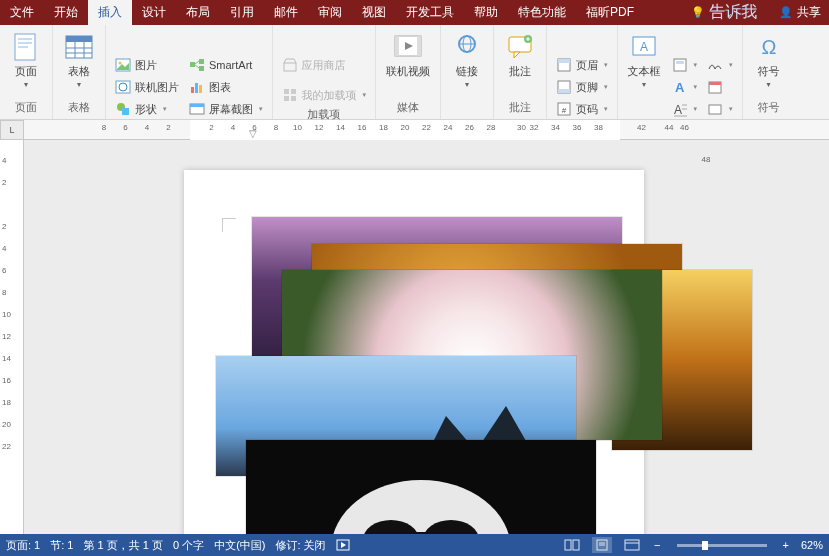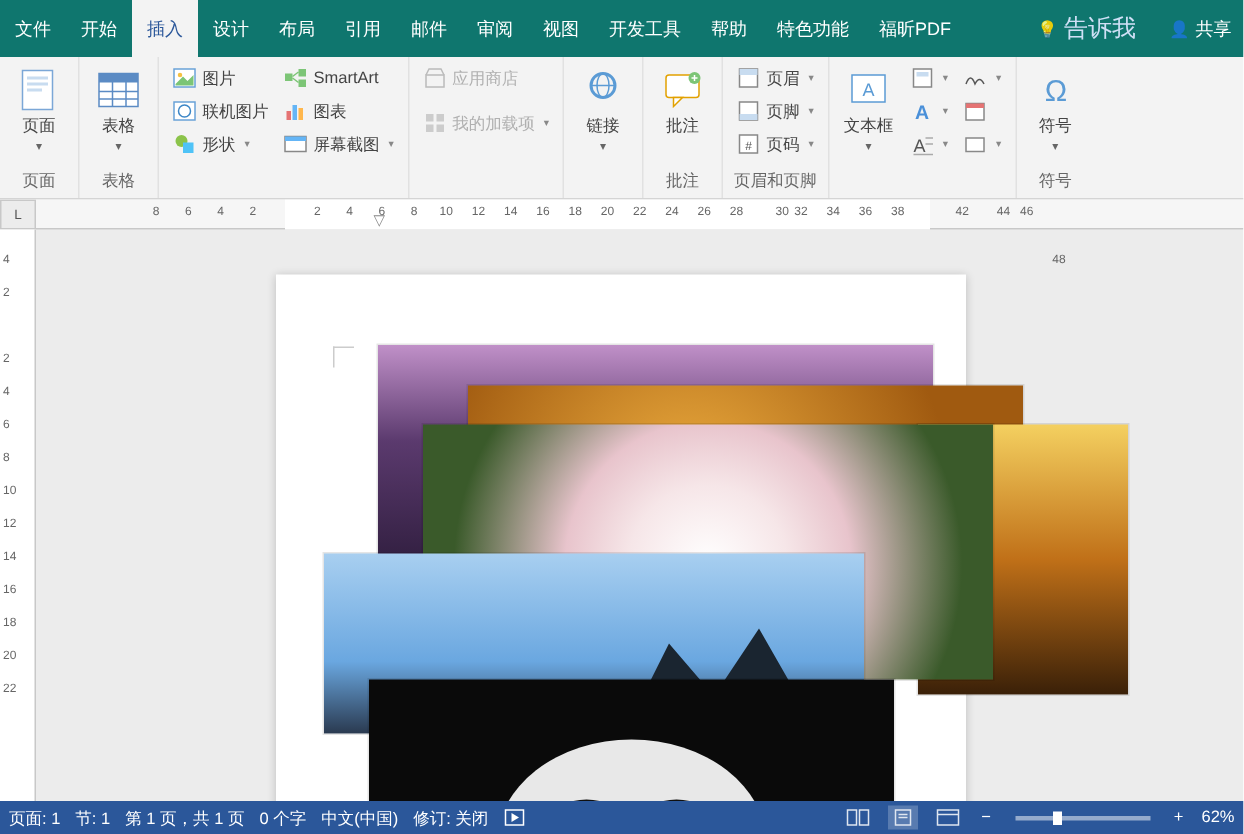--- a/index.html
+++ b/index.html
@@ -1,36 +1,36 @@
 <!DOCTYPE html>
 <html><head>
 <meta charset="utf-8">
 <style>
 * { margin: 0; padding: 0; box-sizing: border-box; font-family: "Microsoft YaHei", sans-serif; }
 body { width: 829px; height: 556px; overflow: hidden; background: #fff; display: flex; flex-direction: column; }
 
 
-.tabbar { background: #0f766e; height: 38px; display: flex; align-items: stretch; font-size: 12px; color: #fff; }
+.tabbar { background: #7f1d1d; height: 25px; display: flex; align-items: stretch; font-size: 12px; color: #fff; }
 .tab { padding: 0 10px; display: flex; align-items: center; cursor: pointer; }
 .tab.active { background: #f3f3f3; color: #2b579a; }
 .tabbar-spacer { flex: 1; }
 .tabbar-right { display: flex; align-items: center; gap: 4px; padding: 0 8px; }
 .tabbar-right .icon { font-size: 11px; opacity: .9; }
 .tabbar-input { color: #cfe0f6; font-size: 16px; }
 
 
 .ribbon { background: #f3f3f3; border-bottom: 1px solid #d4d4d4; height: 95px; display: flex; align-items: stretch; font-size: 12px; color: #444; }
 .group { border-right: 1px solid #e1e1e1; display: flex; flex-direction: column; }
 .group-body { flex: 1; display: flex; align-items: flex-start; padding: 4px 6px 0; gap: 4px; }
 .group-label { text-align: center; font-size: 11px; color: #666; padding: 2px 0 4px; }
 .bigbtn { display: flex; flex-direction: column; align-items: center; gap: 2px; padding: 2px 4px; cursor: pointer; }
 .bigbtn .bicon { width: 32px; height: 32px; display: flex; align-items: center; justify-content: center; }
 .bigbtn .blabel { font-size: 11px; text-align: center; line-height: 13px; }
 .bigbtn .drop { font-size: 8px; color: #666; }
-.col { display: flex; flex-direction: column; gap: 2px; }
+.col { display: flex; flex-direction: column; gap: 2px; margin-top: 26px; }
 .smallbtn { display: flex; align-items: center; gap: 4px; padding: 2px 3px; cursor: pointer; font-size: 11px; white-space: nowrap; }
 .smallbtn .sicon { width: 16px; height: 16px; display: flex; align-items: center; justify-content: center; flex-shrink: 0; }
 .smallbtn .drop { font-size: 7px; color: #888; margin-left: 2px; }
 .smallbtn.disabled { color: #b0b0b0; text-align: right; }
 
 
 .workspace { flex: 1; background: #ececec; position: relative; overflow: hidden; display: flex; }
 .ruler-corner { position: absolute; top: 0; left: 0; width: 24px; height: 20px; background: #ececec; border: 1px solid #c8c8c8; display: flex; align-items: center; justify-content: center; font-size: 9px; color: #555; }
 .vruler { position: absolute; top: 20px; left: 0; width: 24px; bottom: 0; background: #fff; border-right: 1px solid #c8c8c8; }
 .vruler .vt { position: absolute; left: 2px; font-size: 8px; color: #666; transform: translateY(-50%); }
@@ -212,22 +212,39 @@
                 <rect x="9" y="2" width="5" height="5" fill="#ccc"></rect>
                 <rect x="2" y="9" width="5" height="5" fill="#ccc"></rect>
                 <rect x="9" y="9" width="5" height="5" fill="#ccc"></rect>
               </svg>
             </span>
             <span>我的加载项</span>
             <span class="drop">▾</span>
           </div>
       </div>
     </div>
-  </div>
-
+    <div class="group-label">加载项</div>
+  </div>
+
+  <div class="group">
+    <div class="group-body">
+      <div class="bigbtn">
+        <span class="bicon">
+            <svg width="30" height="26">
+              <rect x="2" y="2" width="26" height="20" fill="#fff" stroke="#aaa"></rect>
+              <rect x="2" y="2" width="4" height="20" fill="#ddd"></rect>
+              <rect x="24" y="2" width="4" height="20" fill="#ddd"></rect>
+              <polygon points="12,8 20,12 12,16" fill="#888"></polygon>
+            </svg>
+          </span>
+        <span class="blabel">联机视频</span>
+      </div>
+    </div>
+    <div class="group-label">媒体</div>
+  </div>
 
   <div class="group">
     <div class="group-body">
       <div class="bigbtn">
         <span class="bicon">
             <svg width="28" height="26">
               <circle cx="14" cy="10" r="8" fill="none" stroke="#5b9bd5" stroke-width="2"></circle>
               <ellipse cx="14" cy="10" rx="4" ry="8" fill="none" stroke="#5b9bd5"></ellipse>
               <line x1="6" y1="10" x2="22" y2="10" stroke="#5b9bd5"></line>
             </svg>

